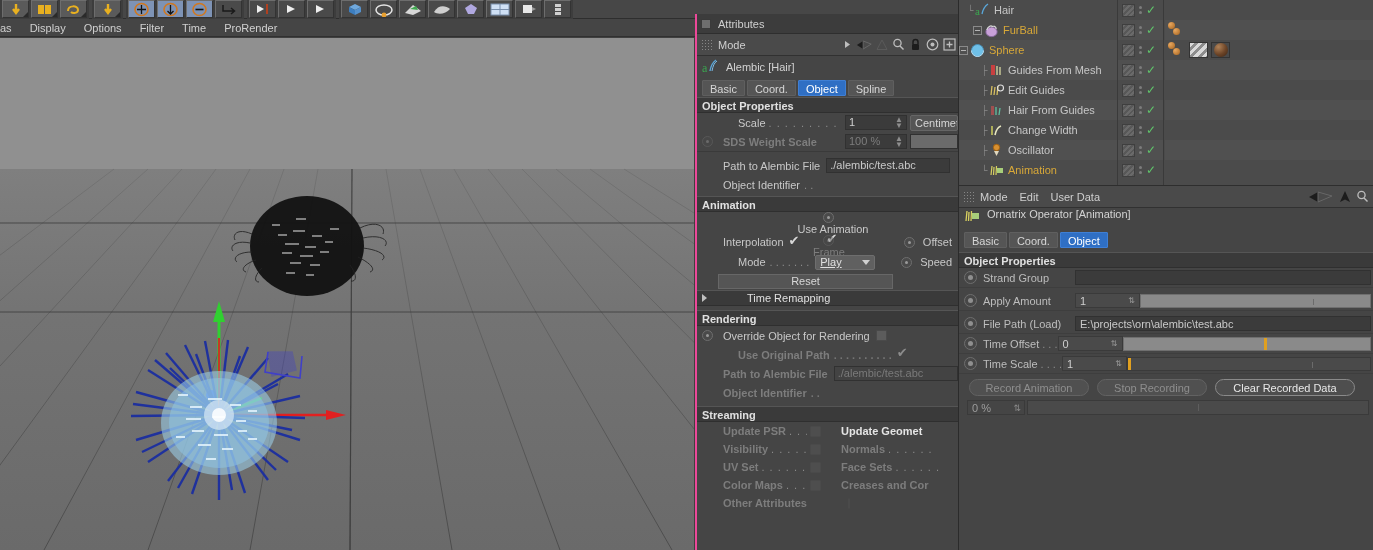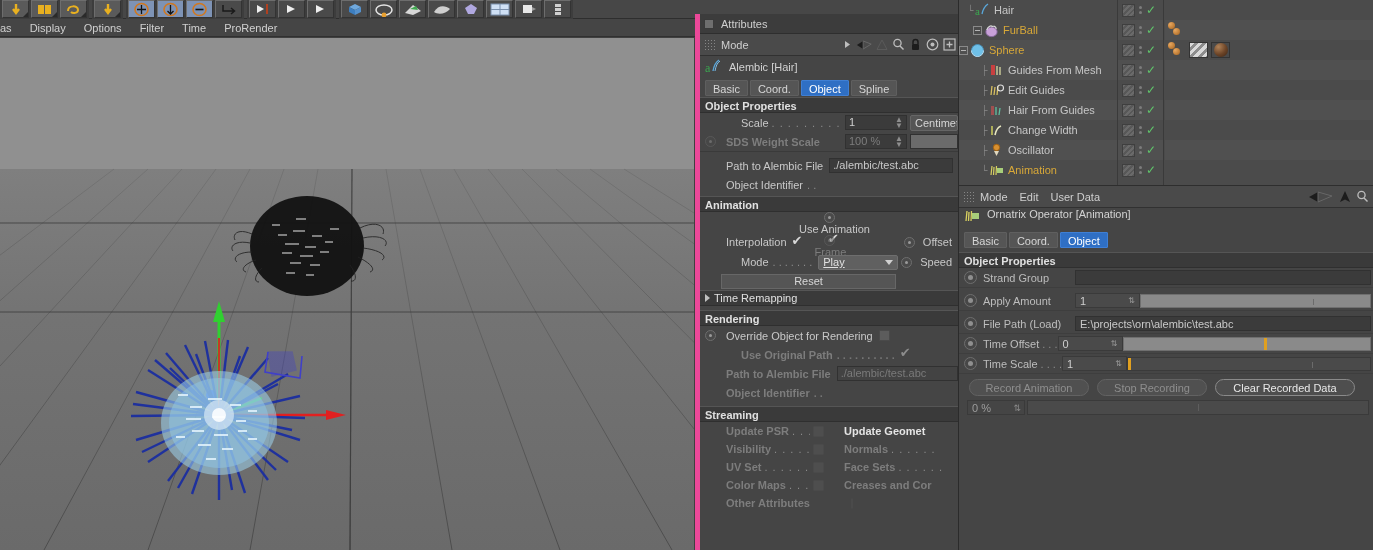--- a/index.html
+++ b/index.html
@@ -50,21 +50,21 @@
     overflow: hidden;
   }
   .vp-sky { position: absolute; left:0; top:0; width:100%; height:131px; background:#909090; }
   .vp-floor { position: absolute; left:0; top:131px; width:100%; height:381px;
     background: linear-gradient(to bottom, #7f7f7f 0%, #737373 40%, #6a6a6a 100%); }
   .grid-svg { position: absolute; left: 0; top: 0; }
 
   
   .attrpanel {
     position: absolute; left: 695px; top: 14px; width: 263px; height: 536px;
-    background: #454545; border-left: 5px solid #ec4899;
+    background: #454545; border-left: 2px solid #ec4899;
   }
   .ap-tabbar { height: 20px; background: #3c3c3c; display:flex; align-items:center;
     border-bottom: 1px solid #2e2e2e; padding-left: 4px; }
   .ap-tabsq { width: 10px; height: 10px; background: #6e6e6e; border: 1px solid #3a3a3a; margin-right: 7px; }
   .ap-tabbar .t { font-size: 11px; color: #cfcfcf; }
   .ap-modebar { height: 22px; background: #4a4a4a; display: flex; align-items: center;
     border-bottom: 1px solid #313131; padding-left: 4px; }
   .dotgrid { width: 11px; height: 11px; margin-right: 6px;
     background-image: radial-gradient(#9a9a9a 35%, transparent 36%);
     background-size: 3px 3px; opacity: .75; }
@@ -623,34 +623,34 @@
       <span class="chk on" style="margin-left:6px;"></span>
       <span style="flex:1"></span>
       <span class="rad"></span>
       <span class="lbl" style="margin-left:4px; margin-right:6px;">Offset</span>
     </div>
 
     <div class="row" style="height:20px;">
       <span class="rad blank"></span>
       <span class="lbl" style="margin-left:21px;">Mode</span>
       <span class="lbl" style="margin-left:4px; color:#8a8a8a;">. . . . . . .</span>
-      <span class="dropdown" style="width:80px; margin-left:6px;text-decoration:underline;">
+      <span class="dropdown" style="width:60px; margin-left:6px;text-decoration:underline;">
         <span>Play</span>
         <span class="caret"></span>
       </span>
       <span style="flex:1"></span>
       <span class="rad"></span>
       <span class="lbl" style="margin-left:4px; margin-right:6px;">Speed</span>
     </div>
 
     <div class="row" style="height:18px;">
       <span class="btnwide" style="width:175px; margin-left:16px;">Reset</span>
     </div>
 
-    <div class="sect-hdr" style="display:flex; align-items:center; font-weight:normal;">
+    <div class="sect-hdr" style="display:flex; align-items:center; font-weight:normal;gap:36px;">
       <span class="tri"></span>
       <span>Time Remapping</span>
     </div>
 
     <div style="height:4px;"></div>
 
     <div class="sect-hdr">Rendering</div>
 
     <div class="row" style="height:19px;">
       <span class="rad"></span>

